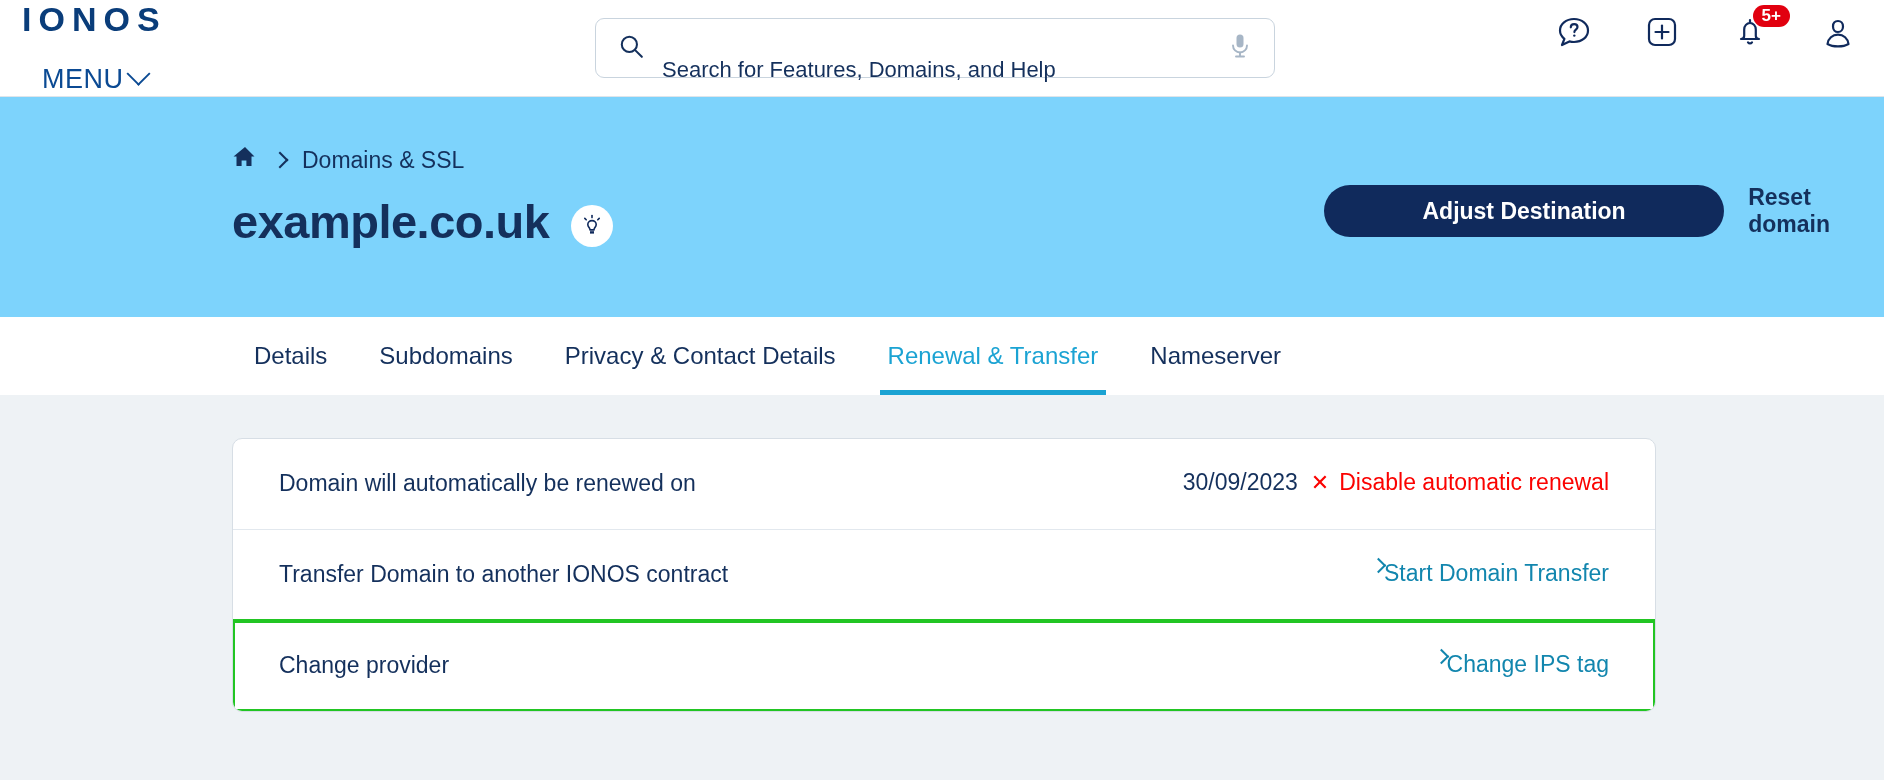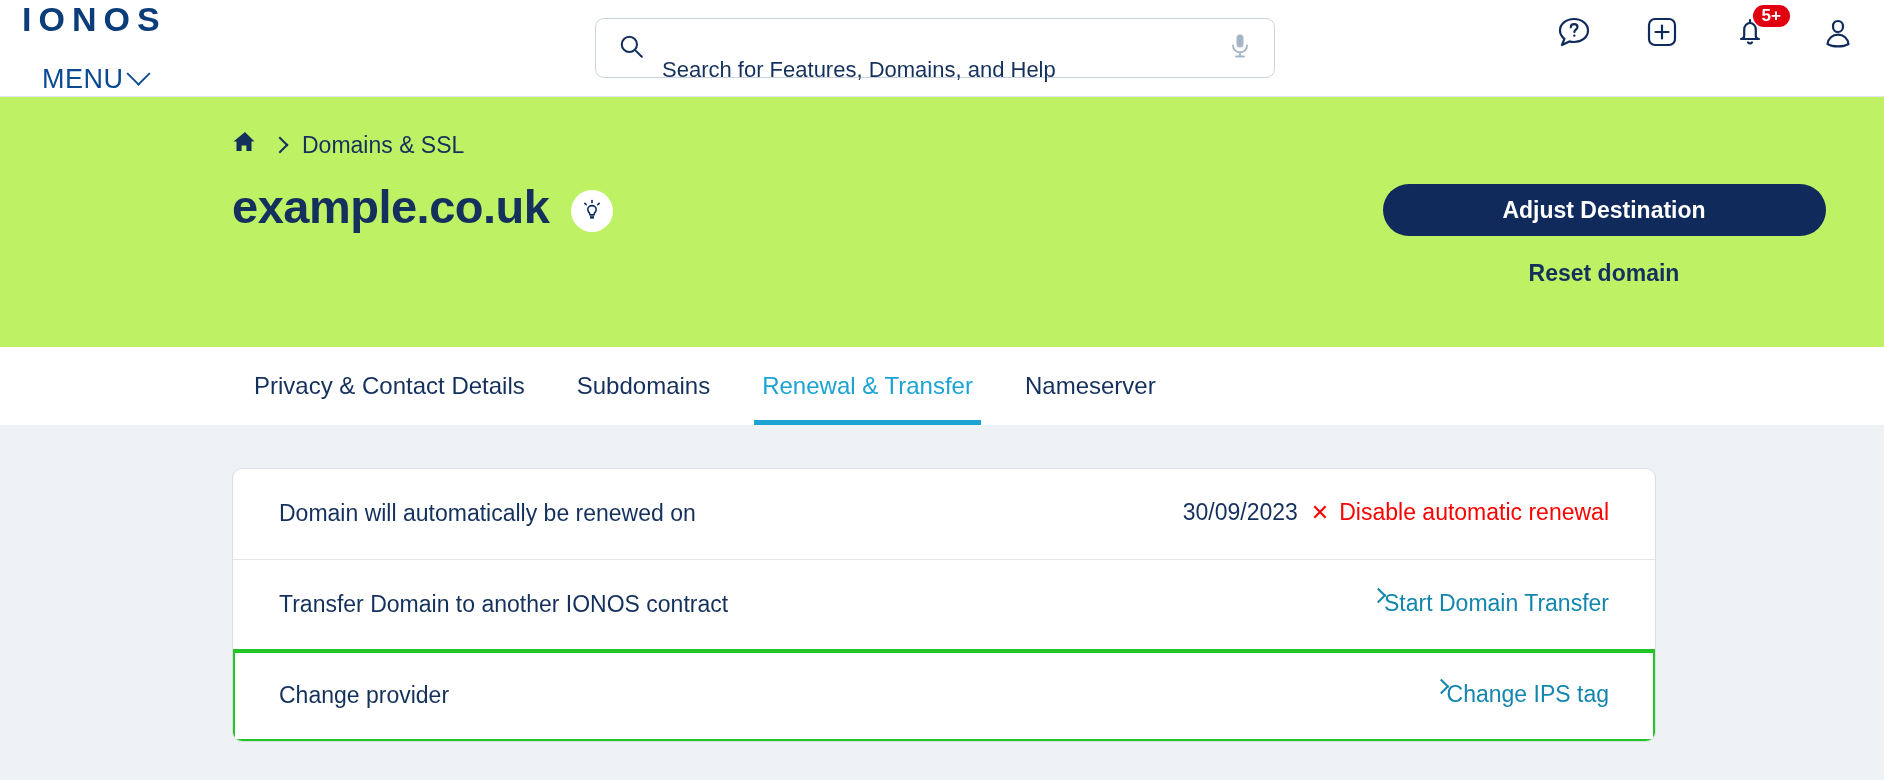--- a/index.html
+++ b/index.html
@@ -100,23 +100,23 @@
     font-size: 17px;
     font-weight: 700;
     border-radius: 14px;
     padding: 2px 9px 3px 9px;
     line-height: 1;
     font-family: "Liberation Sans", sans-serif;
   }
 
   
   .page-head {
-    background: #bef264;
-    padding: 33px 0 0 232px;
-    height: 250px;
+    background: #7dd3fc;
+    padding: 48px 0 0 232px;
+    height: 220px;
     position: relative;
   }
   .breadcrumb {
     display: flex;
     align-items: center;
     gap: 16px;
     color: #14305c;
     font-size: 23px;
   }
   .bc-sep {
@@ -153,21 +153,21 @@
     margin-top: 8px;
   }
 
   .head-actions {
     position: absolute;
     right: 0;
     top: 0;
     width: 560px;
     padding-top: 87px;
     display: flex;
-    flex-direction: column;
+    flex-direction: row;
     align-items: center;
     gap: 24px;
   }
   .btn-primary {
     width: 443px;
     height: 52px;
     background: #102a5c;
     color: #ffffff;
     border: none;
     border-radius: 26px;
@@ -371,22 +371,23 @@
     </div>
   </div>
 
   <div class="head-actions">
     <button class="btn-primary">Adjust Destination</button>
     <div class="btn-text">Reset domain</div>
   </div>
 </div>
 
 <div class="tabbar">
+  <div class="tab">Details</div>
+  <div class="tab">Subdomains</div>
   <div class="tab">Privacy &amp; Contact Details</div>
-  <div class="tab">Subdomains</div>
   <div class="tab active">Renewal &amp; Transfer</div>
   <div class="tab">Nameserver</div>
 </div>
 
 <div class="content">
   <div class="card">
 
     <div class="row">
       <div class="row-label">Domain will automatically be renewed on</div>
       <div class="row-right">

